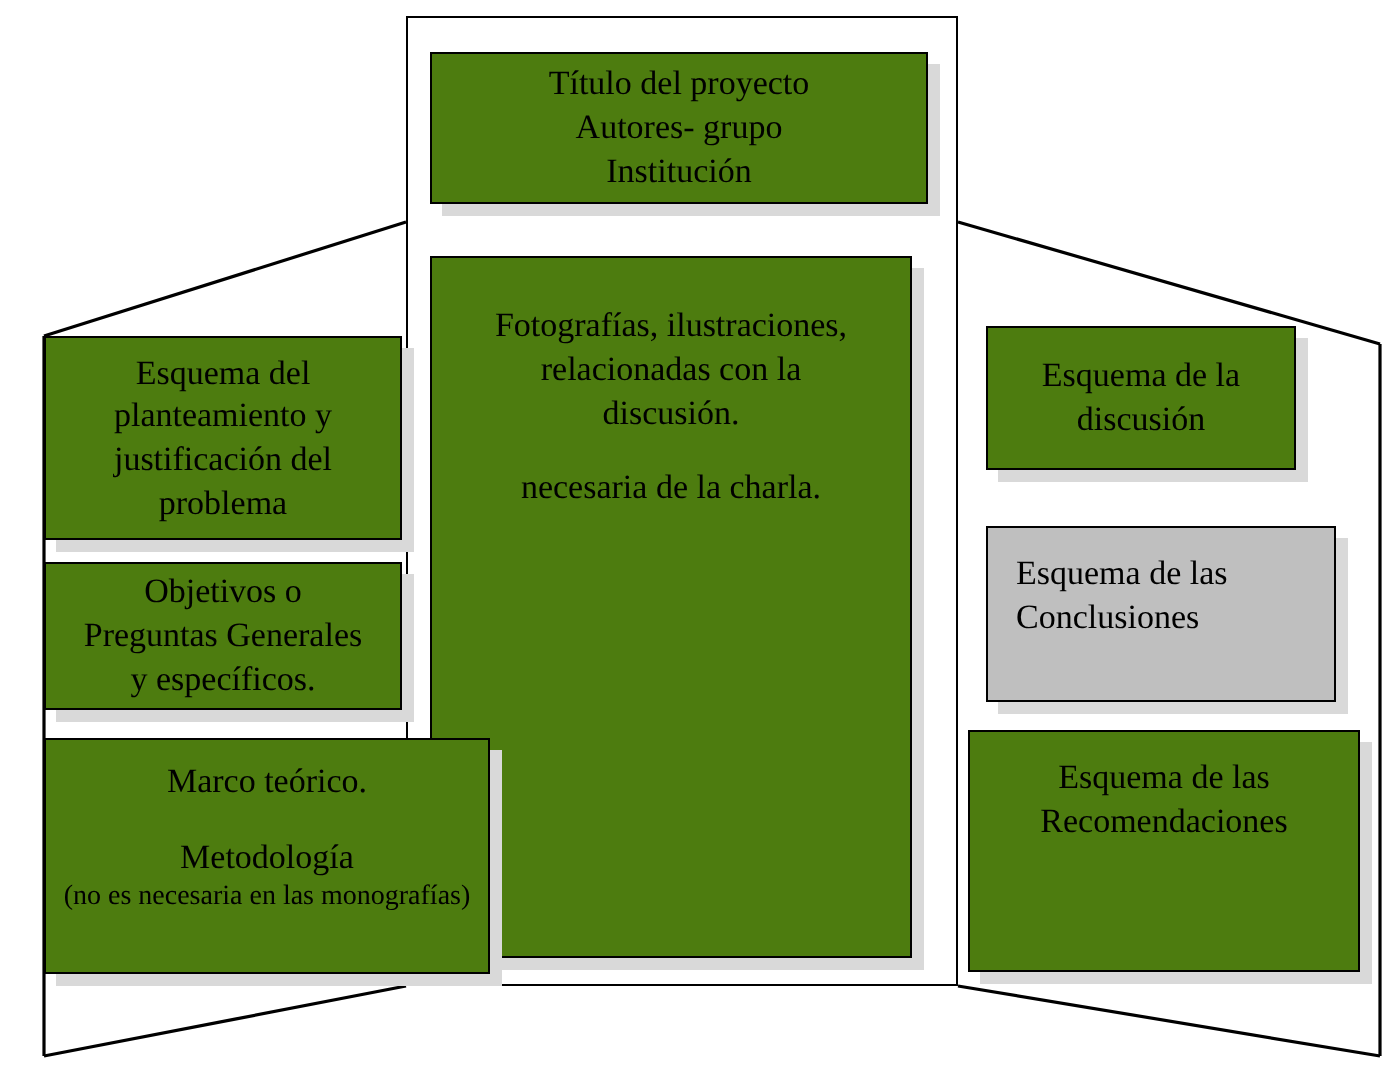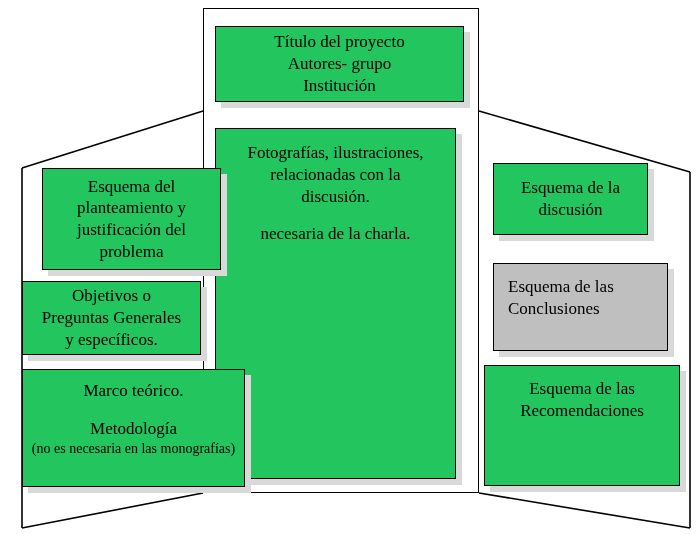--- a/index.html
+++ b/index.html
@@ -51,21 +51,21 @@
     background: #d9d9d9;
   }
   .boxwrap .box {
     position: absolute;
     left: 0;
     top: 0;
     width: 100%;
     height: 100%;
     box-sizing: border-box;
     border: 1.5px solid #000000;
-    background: #22c55e;
+    background: #4d7c0f;
     display: flex;
     flex-direction: column;
     justify-content: center;
     align-items: center;
     text-align: left;
     line-height: 1.28;
     font-size: 17px;
   }
   .boxwrap .box.top-align {
     justify-content: flex-start;
@@ -79,24 +79,24 @@
   .boxwrap .box.dark {
     background: #bfbfbf;
   }
   .line { display: block; white-space: nowrap; }
   .line.small { font-size: 14px; white-space: normal; }
   .spacer { height: 16px; }
 
   
   #title-box   { left: 215px; top: 26px;  width: 249px; height: 76px; }
   #content-box { left: 215px; top: 128px; width: 241px; height: 351px; }
-  #content-box .box { justify-content: flex-start; padding-top: 13px; font-size: 17px; }
+  #content-box .box { justify-content: flex-start; padding-top: 23px; font-size: 17px; }
 
   
-  #left-box-1 { left: 22px; top: 168px; width: 179px; height: 102px; margin-left: 20px; }
+  #left-box-1 { left: 22px; top: 168px; width: 179px; height: 102px; }
   #left-box-2 { left: 22px; top: 281px; width: 179px; height: 74px; }
   #left-box-3 { left: 22px; top: 369px; width: 179px; height: 118px; padding-left: 44px; }
   #left-box-3 .box { justify-content: flex-start; padding-top: 10px; }
 
   
   #right-box-1 { left: 493px; top: 163px; width: 155px; height: 72px; }
   #right-box-2 { left: 493px; top: 263px; width: 175px; height: 88px; }
   #right-box-3 { left: 484px; top: 365px; width: 196px; height: 121px; }
   #right-box-3 .box { justify-content: flex-start; padding-top: 12px; }
 </style>

